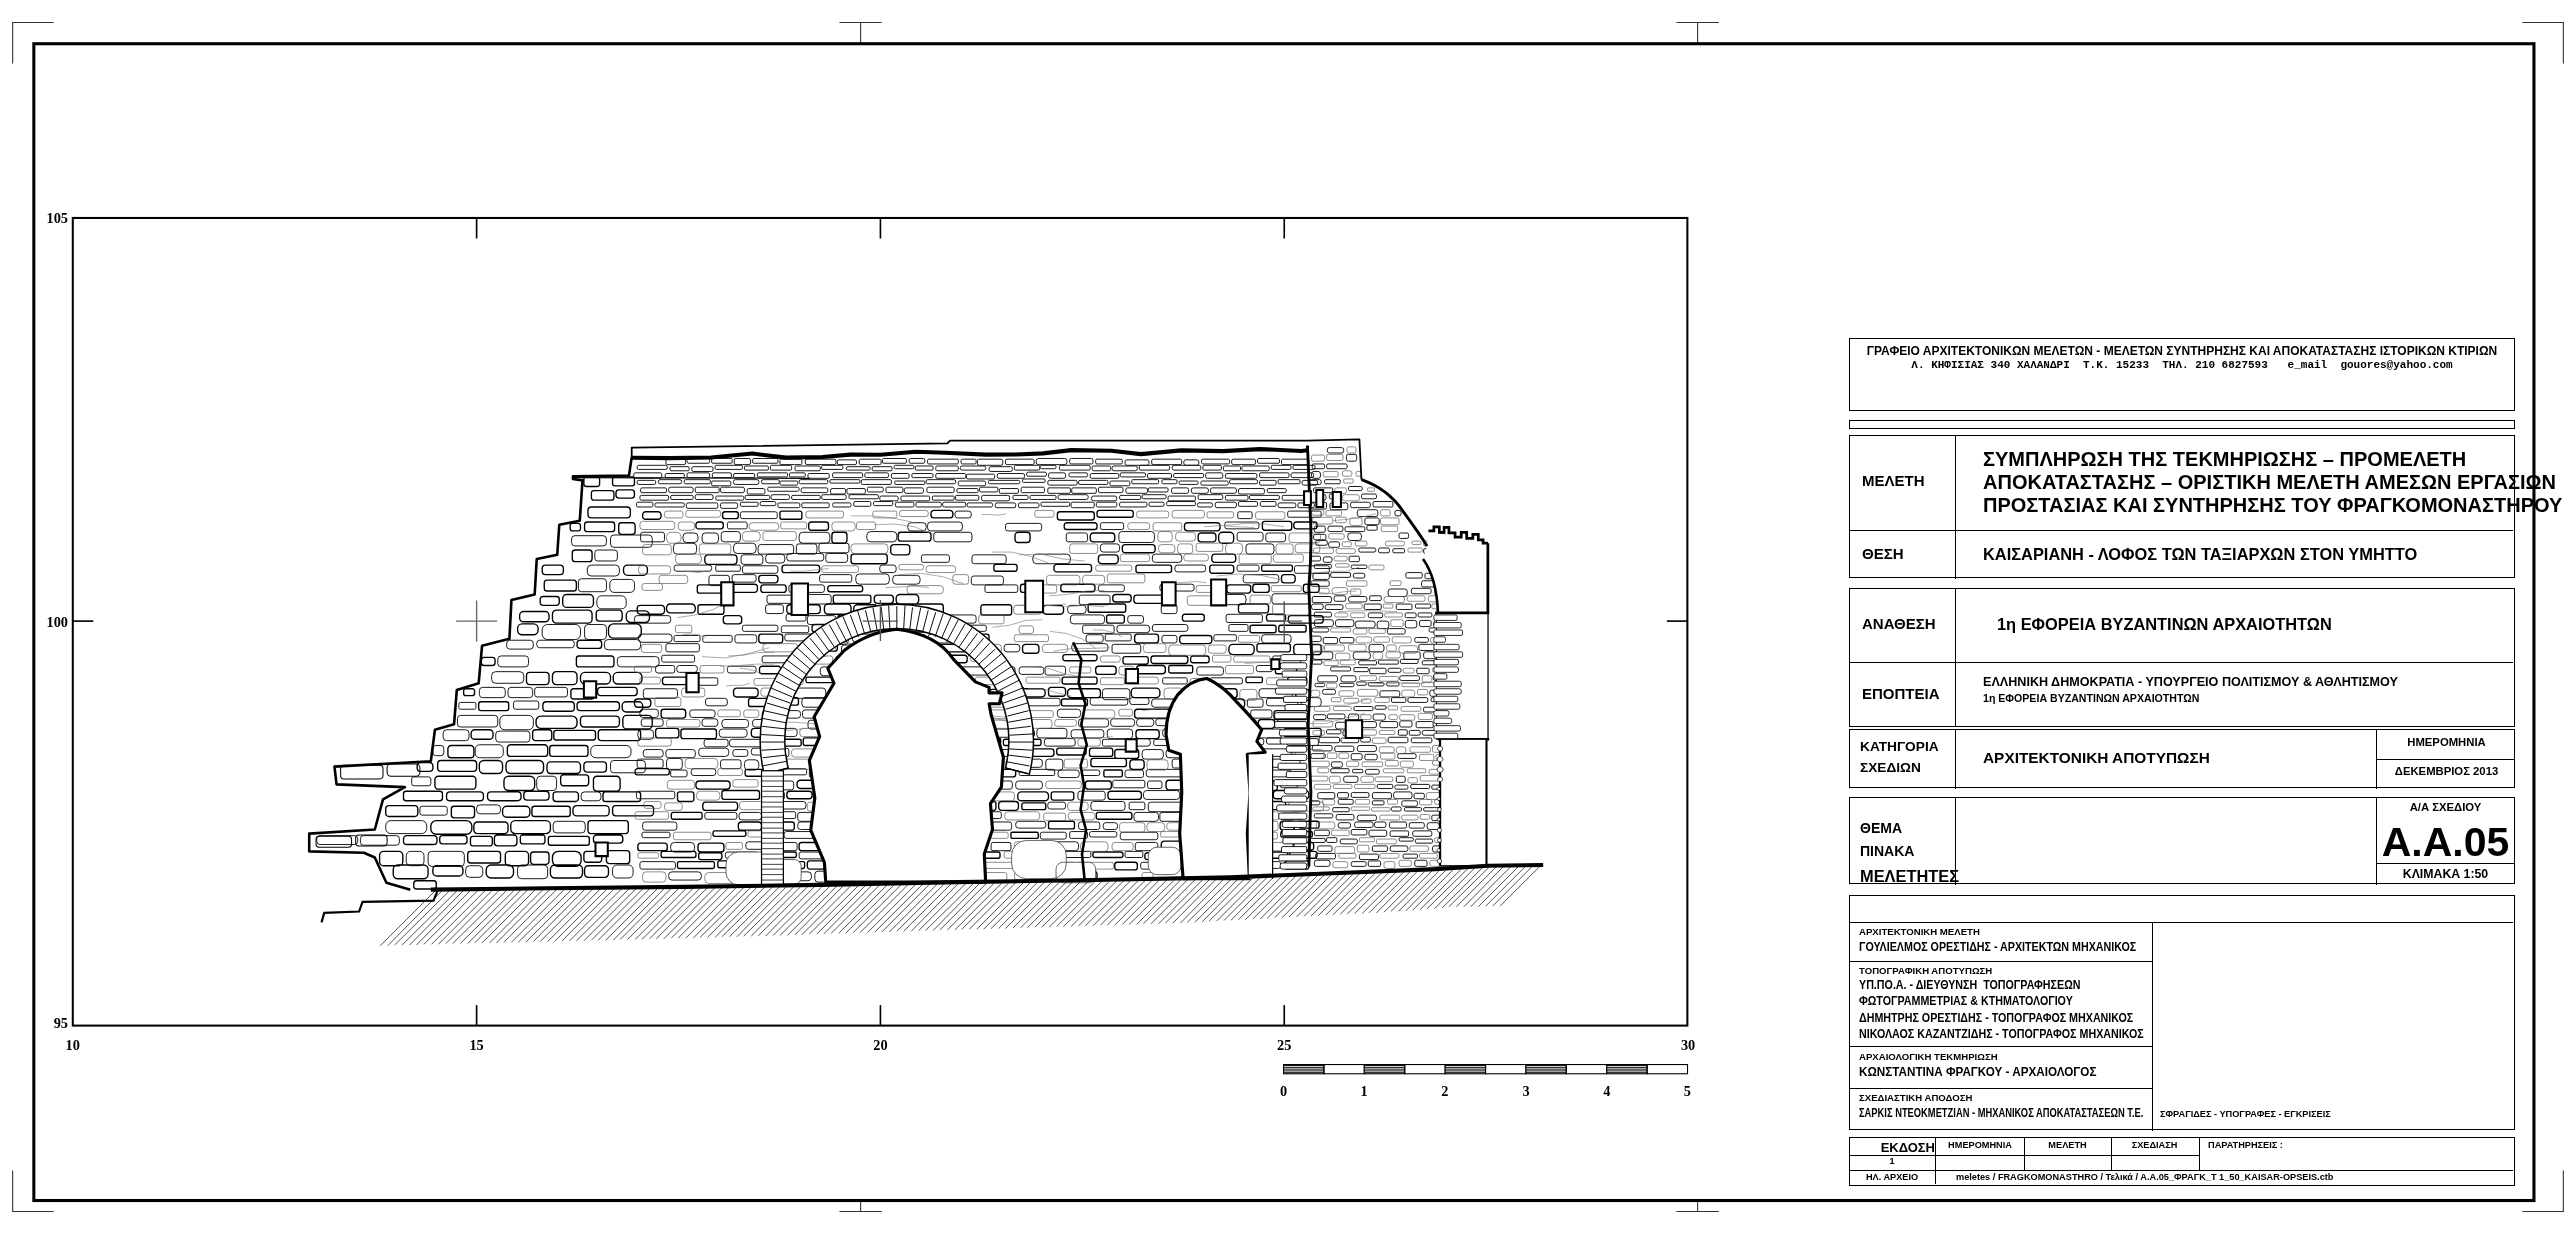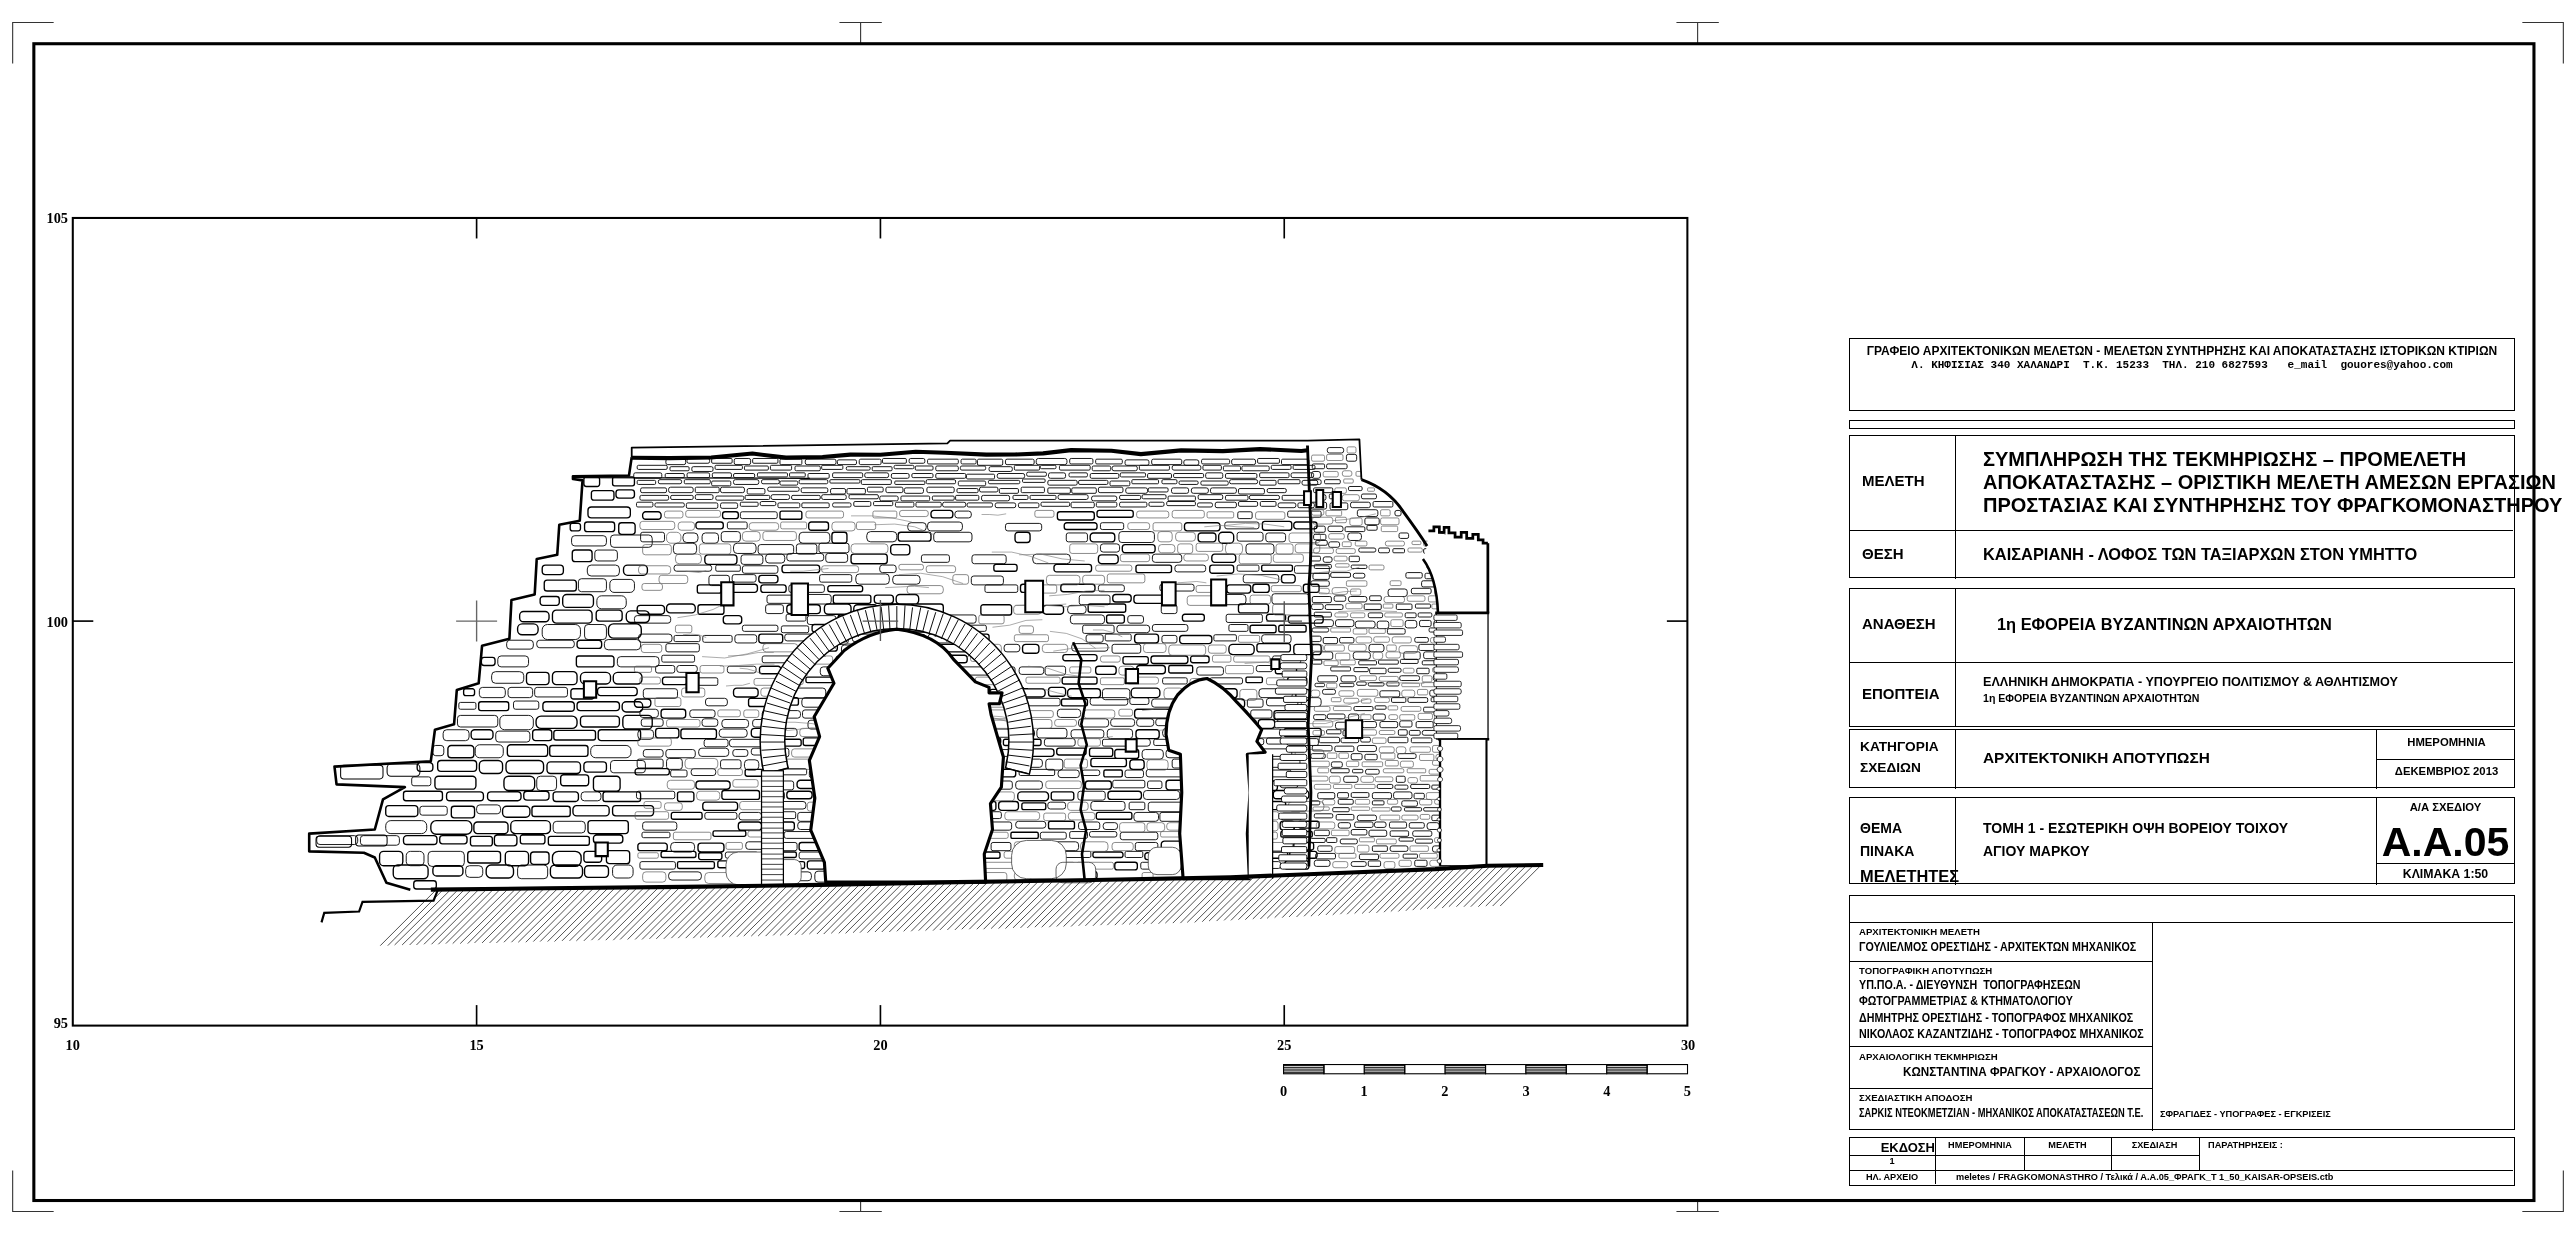--- a/index.html
+++ b/index.html
@@ -169,37 +169,36 @@
     <div style="position:absolute;left:2376px;top:759px;width:138px;height:0px;border-top:1.4px solid #000;"></div>
     <div style="position:absolute;left:1860px;top:737px;width:96px;height:41px;font-size:13.7px;font-weight:bold;line-height:20.5px;">ΚΑΤΗΓΟΡΙΑ<br>ΣΧΕΔΙΩΝ</div>
     <div style="position:absolute;left:1983px;top:749px;width:328px;height:20.5px;font-size:15.4px;font-weight:bold;">ΑΡΧΙΤΕΚΤΟΝΙΚΗ ΑΠΟΤΥΠΩΣΗ</div>
     <div style="position:absolute;left:2378px;top:736px;width:137px;height:15px;font-size:11.3px;font-weight:bold;text-align:center;">ΗΜΕΡΟΜΗΝΙΑ</div>
     <div style="position:absolute;left:2378px;top:765px;width:137px;height:15px;font-size:11.3px;font-weight:bold;text-align:center;">ΔΕΚΕΜΒΡΙΟΣ 2013</div>
     <div style="position:absolute;left:1849px;top:797px;width:664px;height:85px;border:1.4px solid #000;"></div>
     <div style="position:absolute;left:1955px;top:797px;width:0px;height:88px;border-left:1.4px solid #000;"></div>
     <div style="position:absolute;left:2376px;top:797px;width:0px;height:88px;border-left:1.4px solid #000;"></div>
     <div style="position:absolute;left:2376px;top:863px;width:138px;height:0px;border-top:1.4px solid #000;"></div>
     <div style="position:absolute;left:1860px;top:817px;width:96px;height:44px;font-size:14px;font-weight:bold;line-height:23px;">ΘΕΜΑ<br>ΠΙΝΑΚΑ</div>
-    <div style="position:absolute;left:1983px;top:817px;width:383px;height:44px;font-size:14px;font-weight:bold;line-height:22.6px;">ΤΟΜΗ 1 - ΕΣΩΤΕΡΙΚΗ ΟΨΗ ΒΟΡΕΙΟΥ ΤΟΙΧΟΥ<br>ΑΓΙΟΥ ΜΑΡΚΟΥ</div>
     <div style="position:absolute;left:2377px;top:801px;width:137px;height:13.7px;font-size:11.3px;font-weight:bold;text-align:center;">Α/Α ΣΧΕΔΙΟΥ</div>
     <div style="position:absolute;left:2377px;top:819px;width:137px;height:42px;font-size:41px;font-weight:bold;text-align:center;">Α.Α.05</div>
     <div style="position:absolute;left:2377px;top:867px;width:137px;height:15px;font-size:12.3px;font-weight:bold;text-align:center;">ΚΛΙΜΑΚΑ 1:50</div>
     <div style="position:absolute;left:1849px;top:895px;width:664px;height:233px;border:1.4px solid #000;"></div>
     <div style="position:absolute;left:1849px;top:922px;width:664px;height:0px;border-top:1.4px solid #000;"></div>
     <div style="position:absolute;left:2152px;top:922px;width:0px;height:209px;border-left:1.4px solid #000;"></div>
     <div style="position:absolute;left:1849px;top:961px;width:303px;height:0px;border-top:1.4px solid #000;"></div>
     <div style="position:absolute;left:1849px;top:1046px;width:303px;height:0px;border-top:1.4px solid #000;"></div>
     <div style="position:absolute;left:1849px;top:1088px;width:303px;height:0px;border-top:1.4px solid #000;"></div>
     <div style="position:absolute;left:1860px;top:867px;width:273px;height:19px;font-size:16.4px;font-weight:bold;">ΜΕΛΕΤΗΤΕΣ</div>
     <div style="position:absolute;left:1859px;top:926px;width:287px;height:12.3px;font-size:9.6px;font-weight:bold;">ΑΡΧΙΤΕΚΤΟΝΙΚΗ ΜΕΛΕΤΗ</div>
     <div style="position:absolute;left:1859px;top:940px;width:294px;height:16.4px;font-size:12.3px;font-weight:bold;"><span style="display:inline-block;transform:scaleX(0.87);transform-origin:0 50%;">ΓΟΥΛΙΕΛΜΟΣ ΟΡΕΣΤΙΔΗΣ - ΑΡΧΙΤΕΚΤΩΝ ΜΗΧΑΝΙΚΟΣ</span></div>
     <div style="position:absolute;left:1859px;top:965px;width:287px;height:12.3px;font-size:9.6px;font-weight:bold;">ΤΟΠΟΓΡΑΦΙΚΗ ΑΠΟΤΥΠΩΣΗ</div>
     <div style="position:absolute;left:1859px;top:977px;width:314px;height:66px;font-size:12.3px;font-weight:bold;line-height:16.4px;"><span style="display:inline-block;transform:scaleX(0.87);transform-origin:0 50%;">ΥΠ.ΠΟ.Α. - ΔΙΕΥΘΥΝΣΗ&nbsp; ΤΟΠΟΓΡΑΦΗΣΕΩΝ<br>ΦΩΤΟΓΡΑΜΜΕΤΡΙΑΣ &amp; ΚΤΗΜΑΤΟΛΟΓΙΟΥ<br>ΔΗΜΗΤΡΗΣ ΟΡΕΣΤΙΔΗΣ - ΤΟΠΟΓΡΑΦΟΣ ΜΗΧΑΝΙΚΟΣ<br>ΝΙΚΟΛΑΟΣ ΚΑΖΑΝΤΖΙΔΗΣ - ΤΟΠΟΓΡΑΦΟΣ ΜΗΧΑΝΙΚΟΣ</span></div>
     <div style="position:absolute;left:1859px;top:1051px;width:287px;height:12.3px;font-size:9.6px;font-weight:bold;">ΑΡΧΑΙΟΛΟΓΙΚΗ ΤΕΚΜΗΡΙΩΣΗ</div>
-    <div style="position:absolute;left:1859px;top:1065px;width:294px;height:16.4px;font-size:12.3px;font-weight:bold;text-align:right;"><span style="display:inline-block;transform:scaleX(0.95);transform-origin:0 50%;">ΚΩΝΣΤΑΝΤΙΝΑ ΦΡΑΓΚΟΥ - ΑΡΧΑΙΟΛΟΓΟΣ</span></div>
+    <div style="position:absolute;left:1859px;top:1065px;width:294px;height:16.4px;font-size:12.3px;font-weight:bold;"><span style="display:inline-block;transform:scaleX(0.95);transform-origin:0 50%;">ΚΩΝΣΤΑΝΤΙΝΑ ΦΡΑΓΚΟΥ - ΑΡΧΑΙΟΛΟΓΟΣ</span></div>
     <div style="position:absolute;left:1859px;top:1092px;width:287px;height:12.3px;font-size:9.6px;font-weight:bold;">ΣΧΕΔΙΑΣΤΙΚΗ ΑΠΟΔΟΣΗ</div>
     <div style="position:absolute;left:1859px;top:1106px;width:314px;height:16.4px;font-size:12.3px;font-weight:bold;"><span style="display:inline-block;transform:scaleX(0.76);transform-origin:0 50%;">ΣΑΡΚΙΣ ΝΤΕΟΚΜΕΤΖΙΑΝ - ΜΗΧΑΝΙΚΟΣ ΑΠΟΚΑΤΑΣΤΑΣΕΩΝ Τ.Ε.</span></div>
     <div style="position:absolute;left:2160px;top:1109px;width:287px;height:12.3px;font-size:9.2px;font-weight:bold;">ΣΦΡΑΓΙΔΕΣ - ΥΠΟΓΡΑΦΕΣ - ΕΓΚΡΙΣΕΙΣ</div>
     <div style="position:absolute;left:1849px;top:1137px;width:664px;height:47px;border:1.4px solid #000;"></div>
     <div style="position:absolute;left:1849px;top:1155px;width:350px;height:0px;border-top:1.4px solid #000;"></div>
     <div style="position:absolute;left:1849px;top:1170px;width:664px;height:0px;border-top:1.4px solid #000;"></div>
     <div style="position:absolute;left:1935px;top:1137px;width:0px;height:47px;border-left:1.4px solid #000;"></div>
     <div style="position:absolute;left:2024px;top:1137px;width:0px;height:33px;border-left:1.4px solid #000;"></div>
     <div style="position:absolute;left:2111px;top:1137px;width:0px;height:33px;border-left:1.4px solid #000;"></div>
     <div style="position:absolute;left:2199px;top:1137px;width:0px;height:33px;border-left:1.4px solid #000;"></div>

